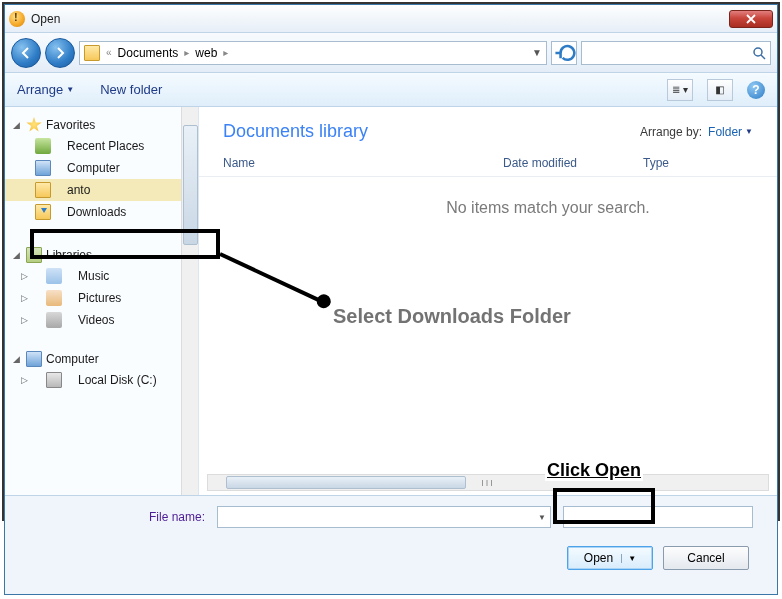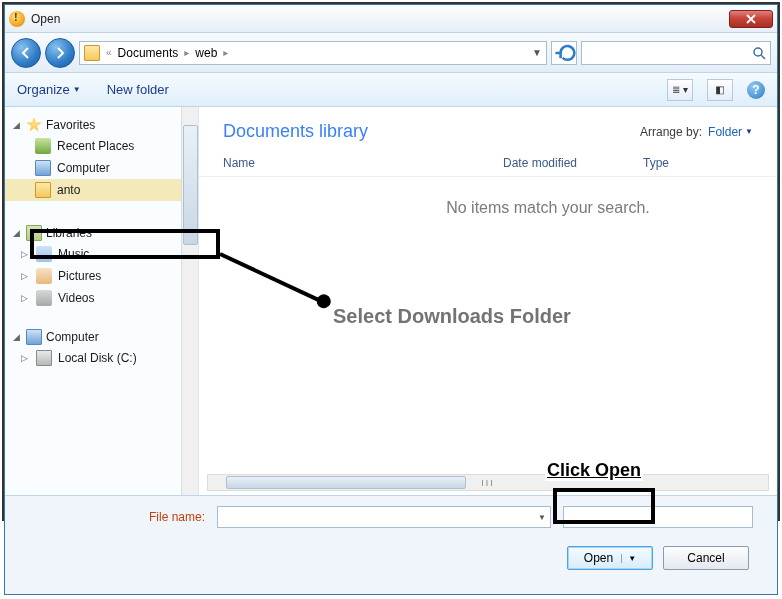--- a/index.html
+++ b/index.html
@@ -36,21 +36,21 @@
 .tool-icon { width: 26px; height: 22px; border: 1px solid #b7c9da; background: linear-gradient(#fefefe, #e4edf7); display: flex; align-items: center; justify-content: center; font-size: 10px; color: #333; }
 .help-ico { width: 18px; height: 18px; border-radius: 50%; background: radial-gradient(circle at 35% 30%, #8fc8f4, #2e7cc6); color: #fff; display: flex; align-items: center; justify-content: center; font-size: 12px; font-weight: bold; }
 
 
 .body { display: flex; height: 388px; }
 .sidebar { width: 194px; background: #fafdff; border-right: 1px solid #dae6f1; position: relative; padding-top: 8px; overflow: hidden; }
 .sb-scroll { position: absolute; right: 0; top: 0; bottom: 0; width: 17px; background: #f0f0f0; border-left: 1px solid #dcdcdc; }
 .sb-thumb { position: absolute; top: 18px; width: 15px; left: 1px; height: 120px; background: linear-gradient(#e9f0f7,#c9d7e5); border: 1px solid #aebfd0; border-radius: 2px; }
 .sb-group { font-size: 12px; color: #1a1a1a; }
 .sb-header { display: flex; align-items: center; gap: 4px; padding: 2px 6px 2px 8px; }
-.sb-item { display: flex; align-items: center; gap: 6px; padding: 3px 6px 3px 30px; cursor: default; }
+.sb-item { display: flex; align-items: center; gap: 16px; padding: 3px 6px 3px 30px; cursor: default; }
 .sb-expand { width: 9px; font-size: 9px; color: #666; }
 .ico16 { width: 16px; height: 16px; display: inline-block; }
 .ico-star { background: radial-gradient(circle at 50% 45%, #ffe27a, #f5b020); clip-path: polygon(50% 0,61% 35%,98% 35%,68% 57%,79% 91%,50% 70%,21% 91%,32% 57%,2% 35%,39% 35%); }
 .ico-recent { background: linear-gradient(#c7e59f,#6fa83c); border-radius: 2px; }
 .ico-computer { background: linear-gradient(#cfe2f7,#6fa3d8); border: 1px solid #5a88bd; border-radius: 1px; }
 .ico-folder { background: linear-gradient(#ffe9a8,#f6c85a); border: 1px solid #c79a2d; border-radius: 1px; }
 .ico-download { background: linear-gradient(#ffe9a8,#f6c85a); border: 1px solid #c79a2d; border-radius: 1px; position: relative; }
 .ico-download::after { content: ""; position: absolute; left: 5px; top: 3px; width: 0; height: 0; border-left: 3px solid transparent; border-right: 3px solid transparent; border-top: 5px solid #2e7cc6; }
 .ico-lib { background: linear-gradient(#d6e4bb,#b5cd82); border: 1px solid #8aa653; border-radius: 1px; }
 .ico-music { background: linear-gradient(#cfe2f7,#9bc2e8); border-radius: 2px; }
@@ -69,21 +69,21 @@
 .col-date { width: 140px; }
 .col-type { width: 80px; }
 .empty { text-align: center; color: #7a7a7a; font-size: 16px; padding: 22px 0; margin-left: 120px; }
 .main-scroll-h { position: absolute; left: 8px; right: 8px; bottom: 4px; height: 17px; background: #f0f0f0; border: 1px solid #dcdcdc; display: flex; align-items: center; }
 .hs-thumb { width: 240px; height: 13px; margin-left: 18px; background: linear-gradient(#e9f0f7,#c9d7e5); border: 1px solid #aebfd0; border-radius: 2px; }
 .hs-mid { position: absolute; left: 50%; transform: translateX(-50%); font-size: 9px; color: #888; letter-spacing: 2px; }
 
 
 .bottom { height: 96px; background: #f0f5fb; border-top: 1px solid #c0d4e8; padding: 10px 24px; }
 .filerow { display: flex; align-items: center; gap: 12px; }
-.filelabel { font-size: 12px; color: #c2410c; width: 176px; text-align: right; }
+.filelabel { font-size: 12px; color: #4c1d95; width: 176px; text-align: right; }
 .filecombo { flex: 1; height: 22px; background: #fff; border: 1px solid #a8bccf; display: flex; align-items: center; justify-content: space-between; padding: 0 4px; font-size: 12px; }
 .filetype { width: 190px; height: 22px; background: #fff; border: 1px solid #a8bccf; display: flex; align-items: center; padding: 0 4px; font-size: 12px; position: relative; }
 .btnrow { display: flex; justify-content: flex-end; gap: 10px; margin-top: 18px; padding-right: 4px; }
 .dlg-btn { width: 86px; height: 24px; font-size: 12px; background: linear-gradient(#fdfdfd,#e4e9ef); border: 1px solid #8a9bae; border-radius: 2px; cursor: default; display: flex; align-items: center; justify-content: center; }
 .dlg-btn.primary { border: 1px solid #4da2e8; box-shadow: inset 0 0 0 1px #aad4f6; background: linear-gradient(#f4fbff,#d8ecfb); }
 
 
 .anno-box1 { position: absolute; border: 4px solid #000; left: 25px; top: 224px; width: 190px; height: 30px; z-index: 10; }
 .anno-line { position: absolute; width: 115px; height: 4px; background: #000; left: 215px; top: 247px; z-index: 10; transform-origin: left center; transform: rotate(25deg); }
 .anno-line::after { content: ""; position: absolute; right: -6px; top: -6px; width: 14px; height: 14px; background: #000; border-radius: 50%; }
@@ -136,21 +136,21 @@
       <input type="text" style="">
       <svg viewBox="0 0 14 14">
             <circle cx="6" cy="6" r="4" stroke="#3b6ea5" stroke-width="1.5" fill="none"></circle>
             <path d="M9 9 L13 13" stroke="#3b6ea5" stroke-width="1.5"></path>
           </svg>
     </div>
   </div>
 
   <div class="toolbar">
     <div class="tool-link">
-      <span>Organize</span>
+      <span>Arrange</span>
       <span class="tool-drop">▼</span>
     </div>
     <div class="tool-link">
       <span>New folder</span>
     </div>
     <div class="tool-right">
       <div class="tool-icon">≣ ▾</div>
       <div class="tool-icon">◧</div>
       <div class="help-ico">?</div>
     </div>
@@ -169,20 +169,24 @@
           <span class="ico16 ico-recent"></span>
           <span>Recent Places</span>
         </div>
         <div class="sb-item">
           <span class="ico16 ico-computer"></span>
           <span>Computer</span>
         </div>
         <div class="sb-item" style="background:#f4e9b8;">
           <span class="ico16 ico-folder"></span>
           <span>anto</span>
+        </div>
+        <div class="sb-item">
+          <span class="ico16 ico-download"></span>
+          <span>Downloads</span>
         </div>
       </div>
       <div style="height:22px"></div>
       <div class="sb-group">
         <div class="sb-header">
           <span class="sb-expand">◢</span>
           <span class="ico16 ico-lib"></span>
           <span>Libraries</span>
         </div>
         <div class="sb-item">

